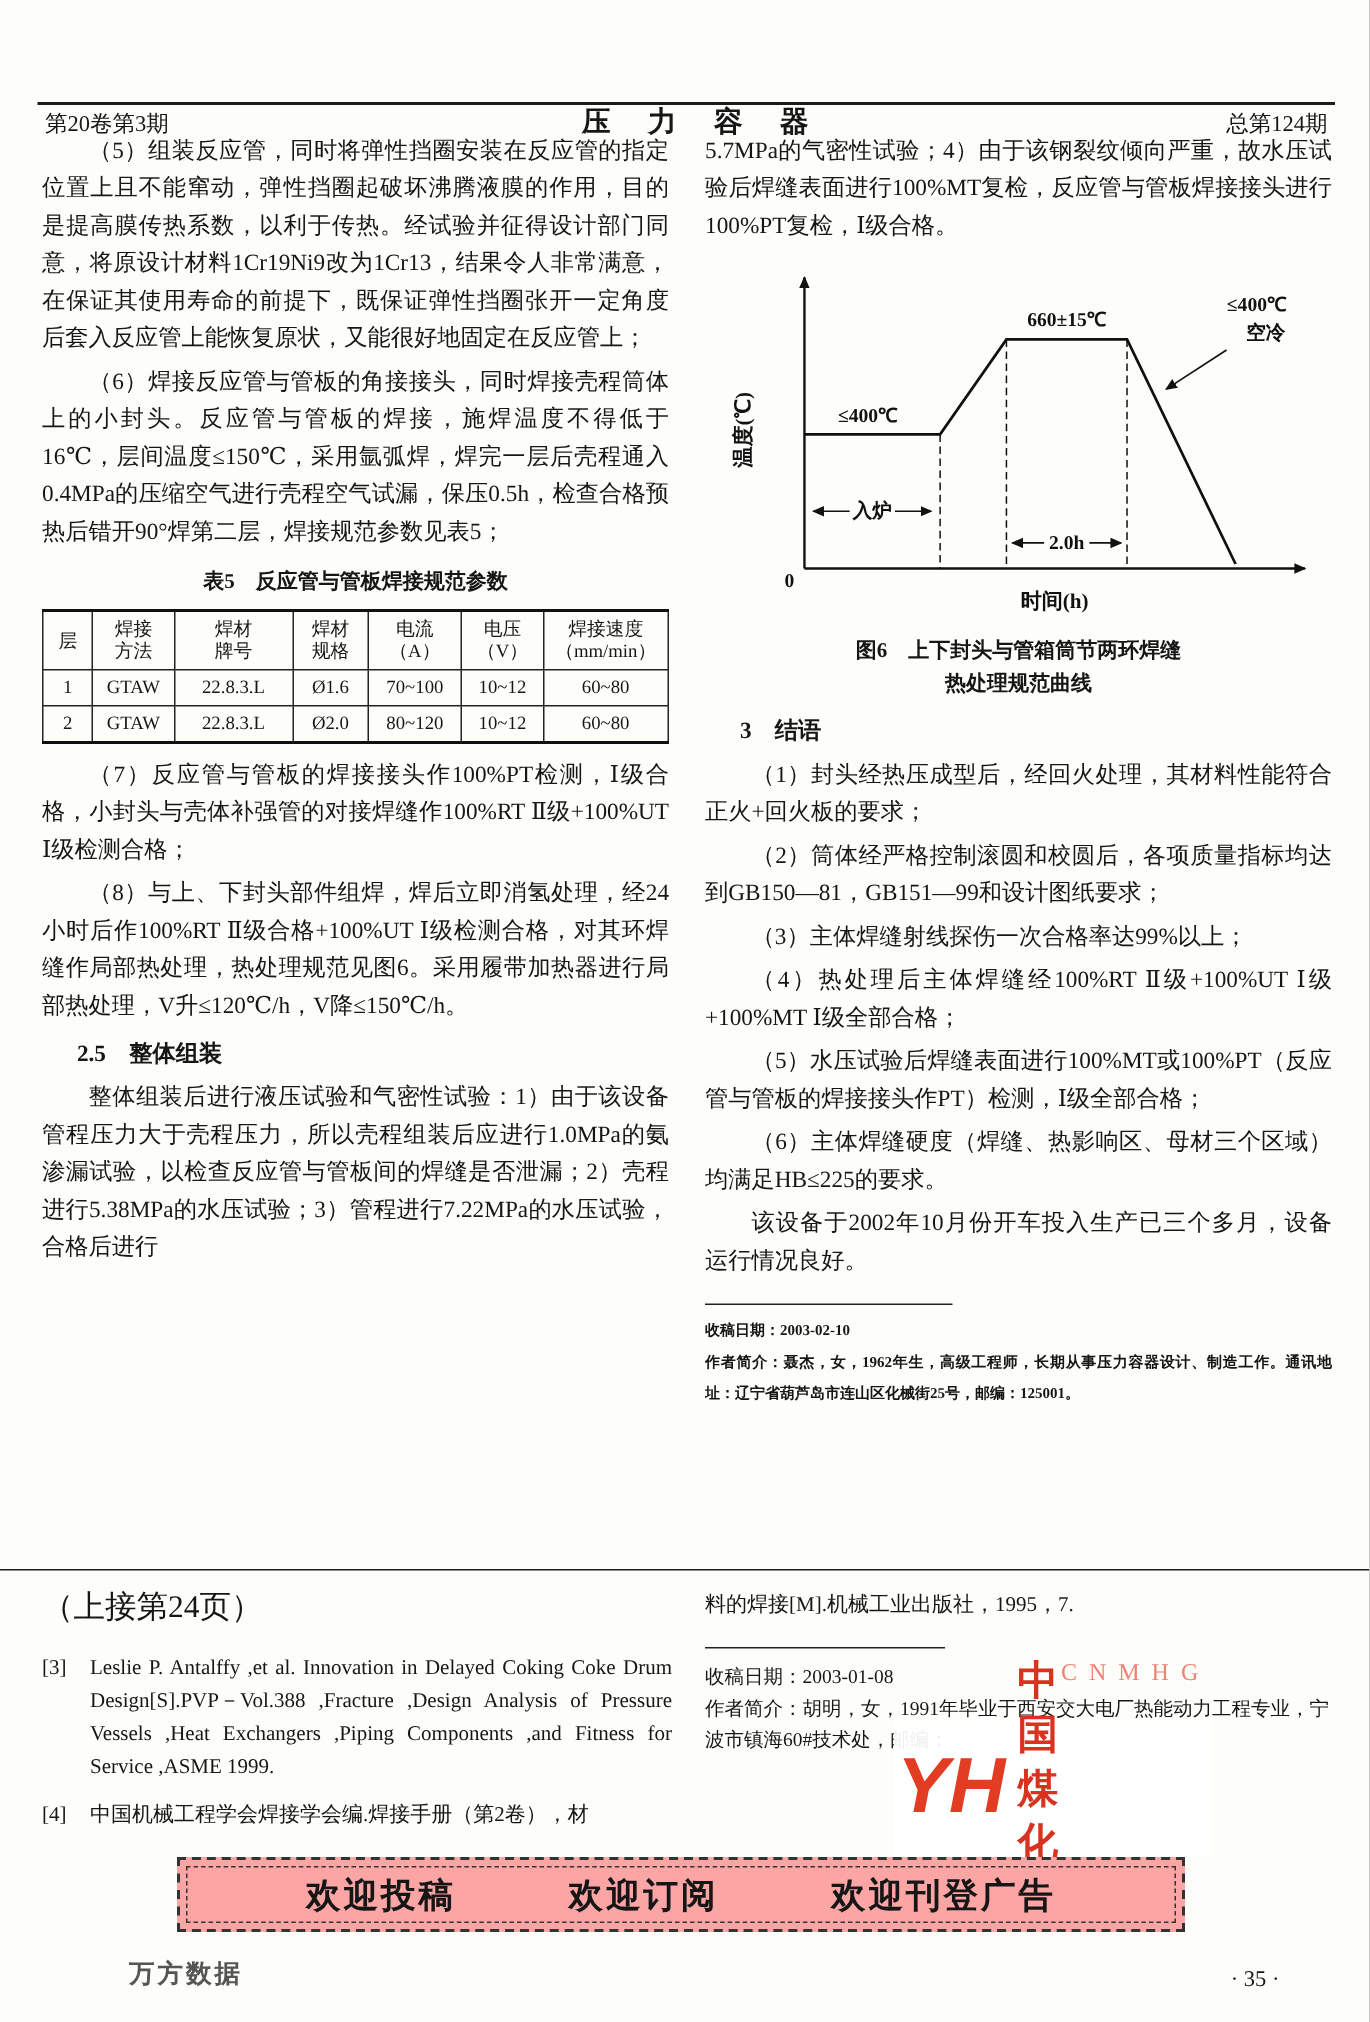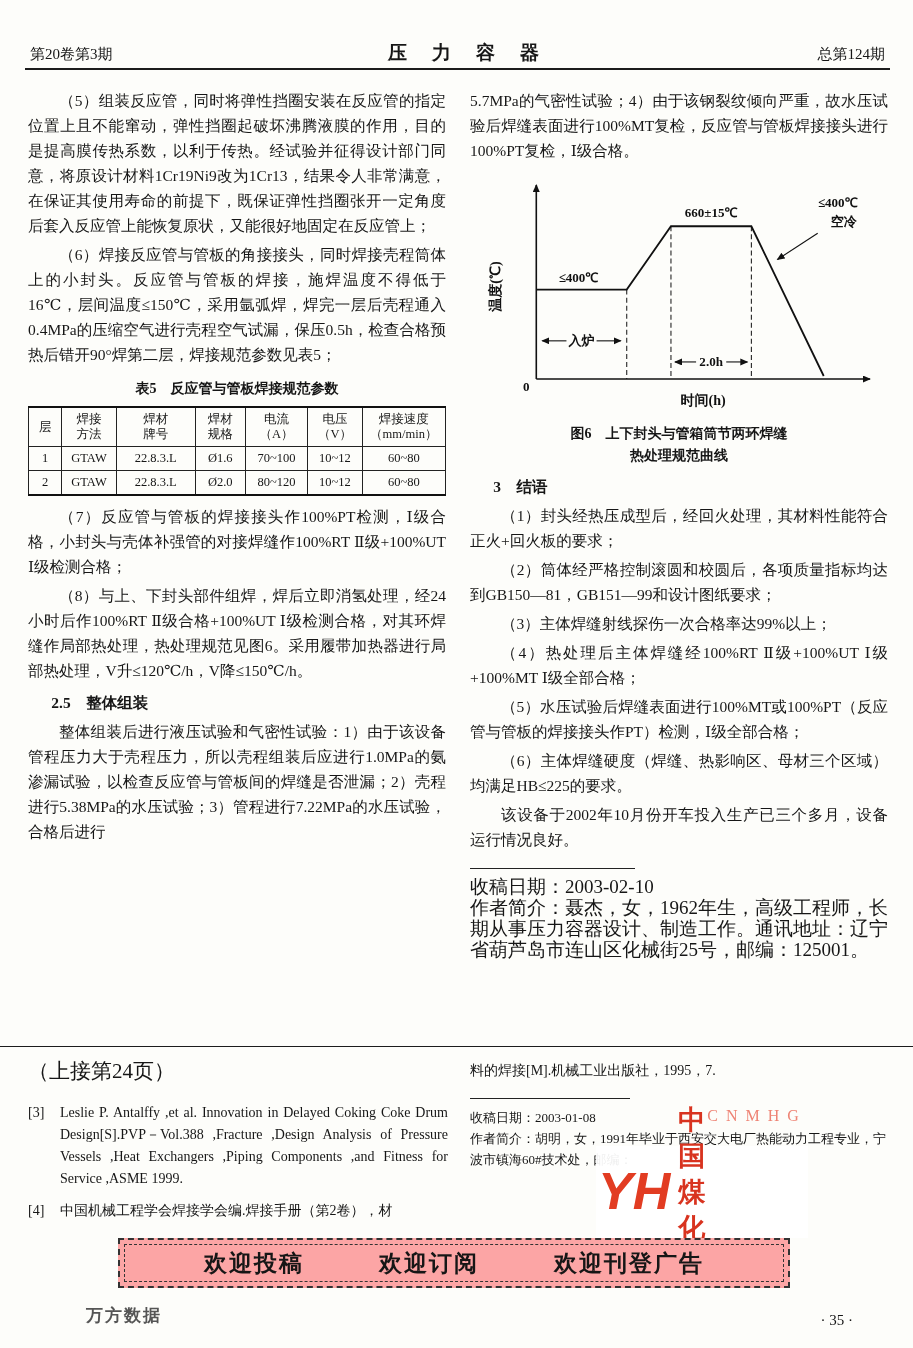--- a/index.html
+++ b/index.html
@@ -8,21 +8,21 @@
     position:relative; width:913px; height:1348px; margin:0 auto;
     background:#fdfdfa; color:#161616; overflow:hidden;
     font-family:"Liberation Serif","DejaVu Serif",serif;
   }
   
   .page-header {
     position:absolute; top:40px; left:30px; right:28px;
     display:flex; justify-content:space-between; align-items:baseline;
     font-size:15px;
   }
-  .journal-title { font-size:19px; font-weight:bold; letter-spacing:3px; }
+  .journal-title { font-size:19px; font-weight:bold; letter-spacing:3px;margin-top:28px; }
   .header-rule { position:absolute; top:68px; left:25px; right:23px; border-top:2px solid #1c1c1c; }
 
   
   .columns {
     position:absolute; top:84px; left:28px; width:860px; height:960px;
     display:flex; gap:24px;
   }
   .col { flex:1; overflow:hidden; font-size:15.5px; line-height:25px; text-align:justify; }
   .col p.para { text-indent:2em; margin:4px 0; }
   .section-head { font-weight:bold; text-indent:1.5em; margin:7px 0 4px; }
@@ -41,21 +41,21 @@
   svg.fig-svg { width:402px; height:auto; display:inline-block; }
   .axis  { stroke:#111; stroke-width:1.6; fill:none; }
   .curve { stroke:#111; stroke-width:1.8; fill:none; }
   .dash  { stroke:#111; stroke-width:1; stroke-dasharray:5 3; }
   .thin  { stroke:#111; stroke-width:1.1; }
   .lbl   { font-size:13px; fill:#111; font-weight:bold; font-family:"Liberation Serif",serif; }
   .xl    { font-size:14px; }
   .fig-caption { font-size:14px; font-weight:bold; line-height:22px; margin-top:2px; }
 
   
-  .footnote { margin-top:16px; font-size:19px; line-height:21px; }
+  .footnote { margin-top:16px; font-size:10px; line-height:21px;font-weight:bold; }
   .fn-rule { width:165px; border-top:1.2px solid #222; margin-bottom:7px; }
 
   
   .bottom-rule { position:absolute; top:1046px; left:0; width:913px; border-top:1.5px solid #1c1c1c; }
   .bottom-left  { position:absolute; top:1060px; left:28px;  width:420px; font-size:14px; line-height:22px; }
   .bottom-right { position:absolute; top:1060px; left:470px; width:418px; font-size:14px; line-height:22px; }
   .continued { font-size:21px; margin-bottom:20px; }
   .ref { display:flex; margin-top:10px; }
   .ref-label { width:32px; flex:none; }
   .ref-text { flex:1; text-align:justify; }

